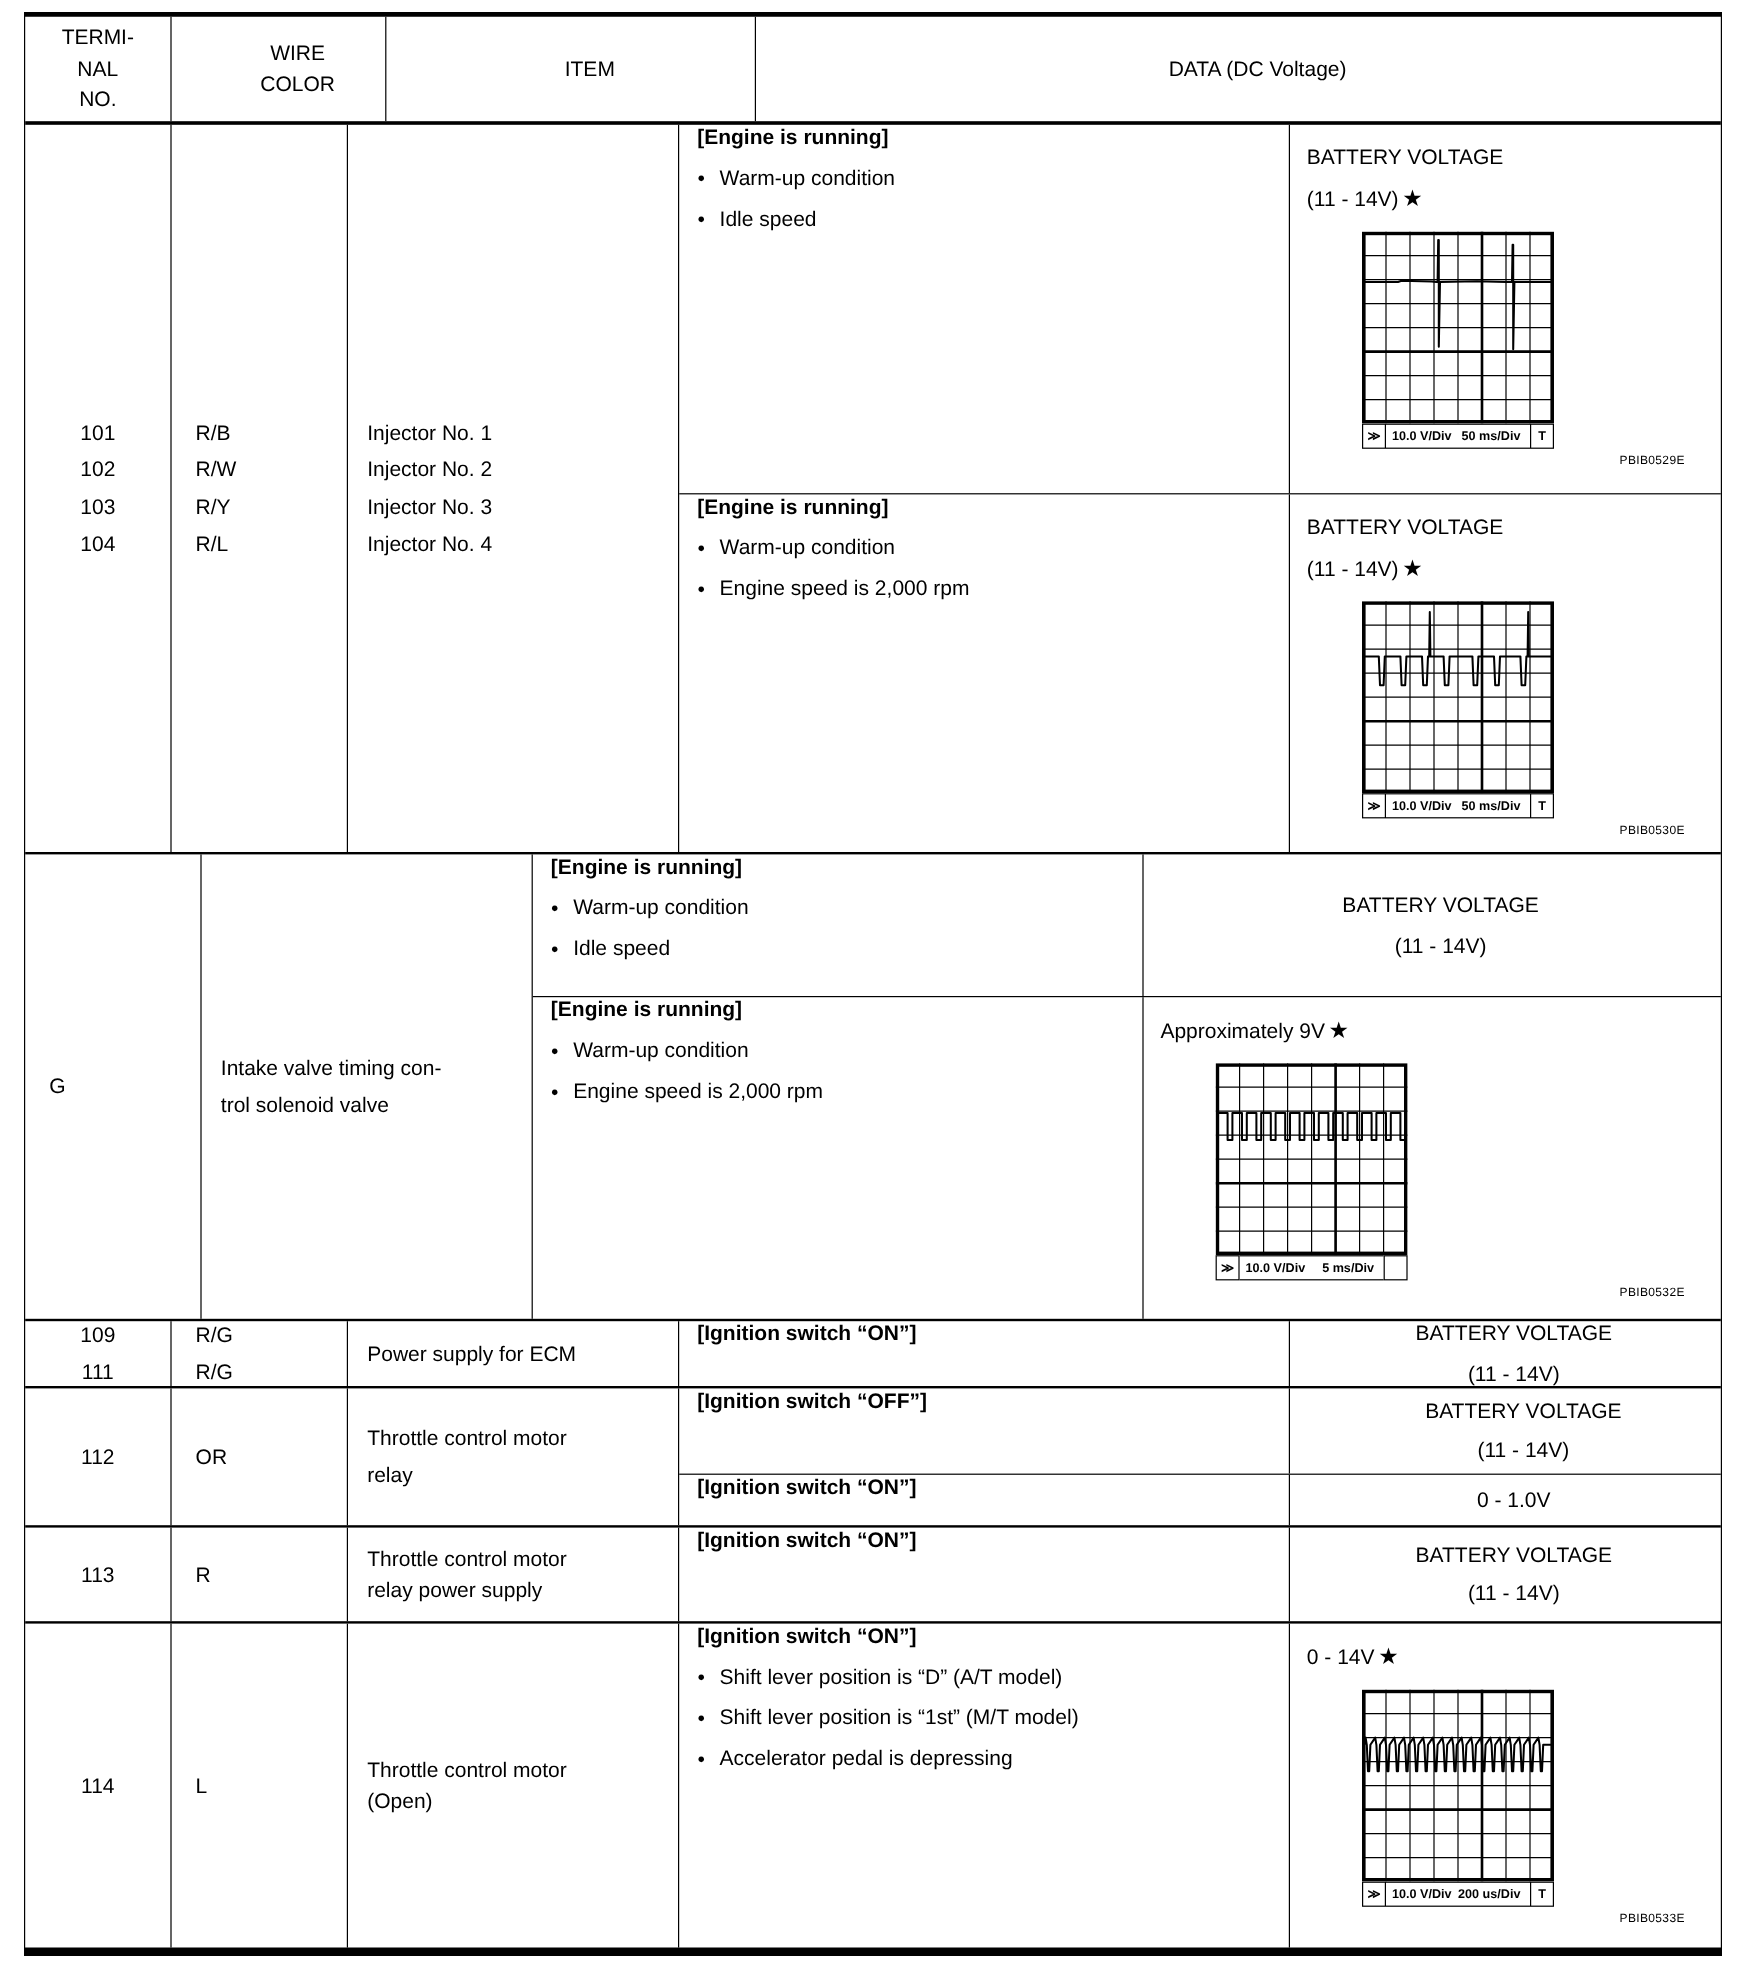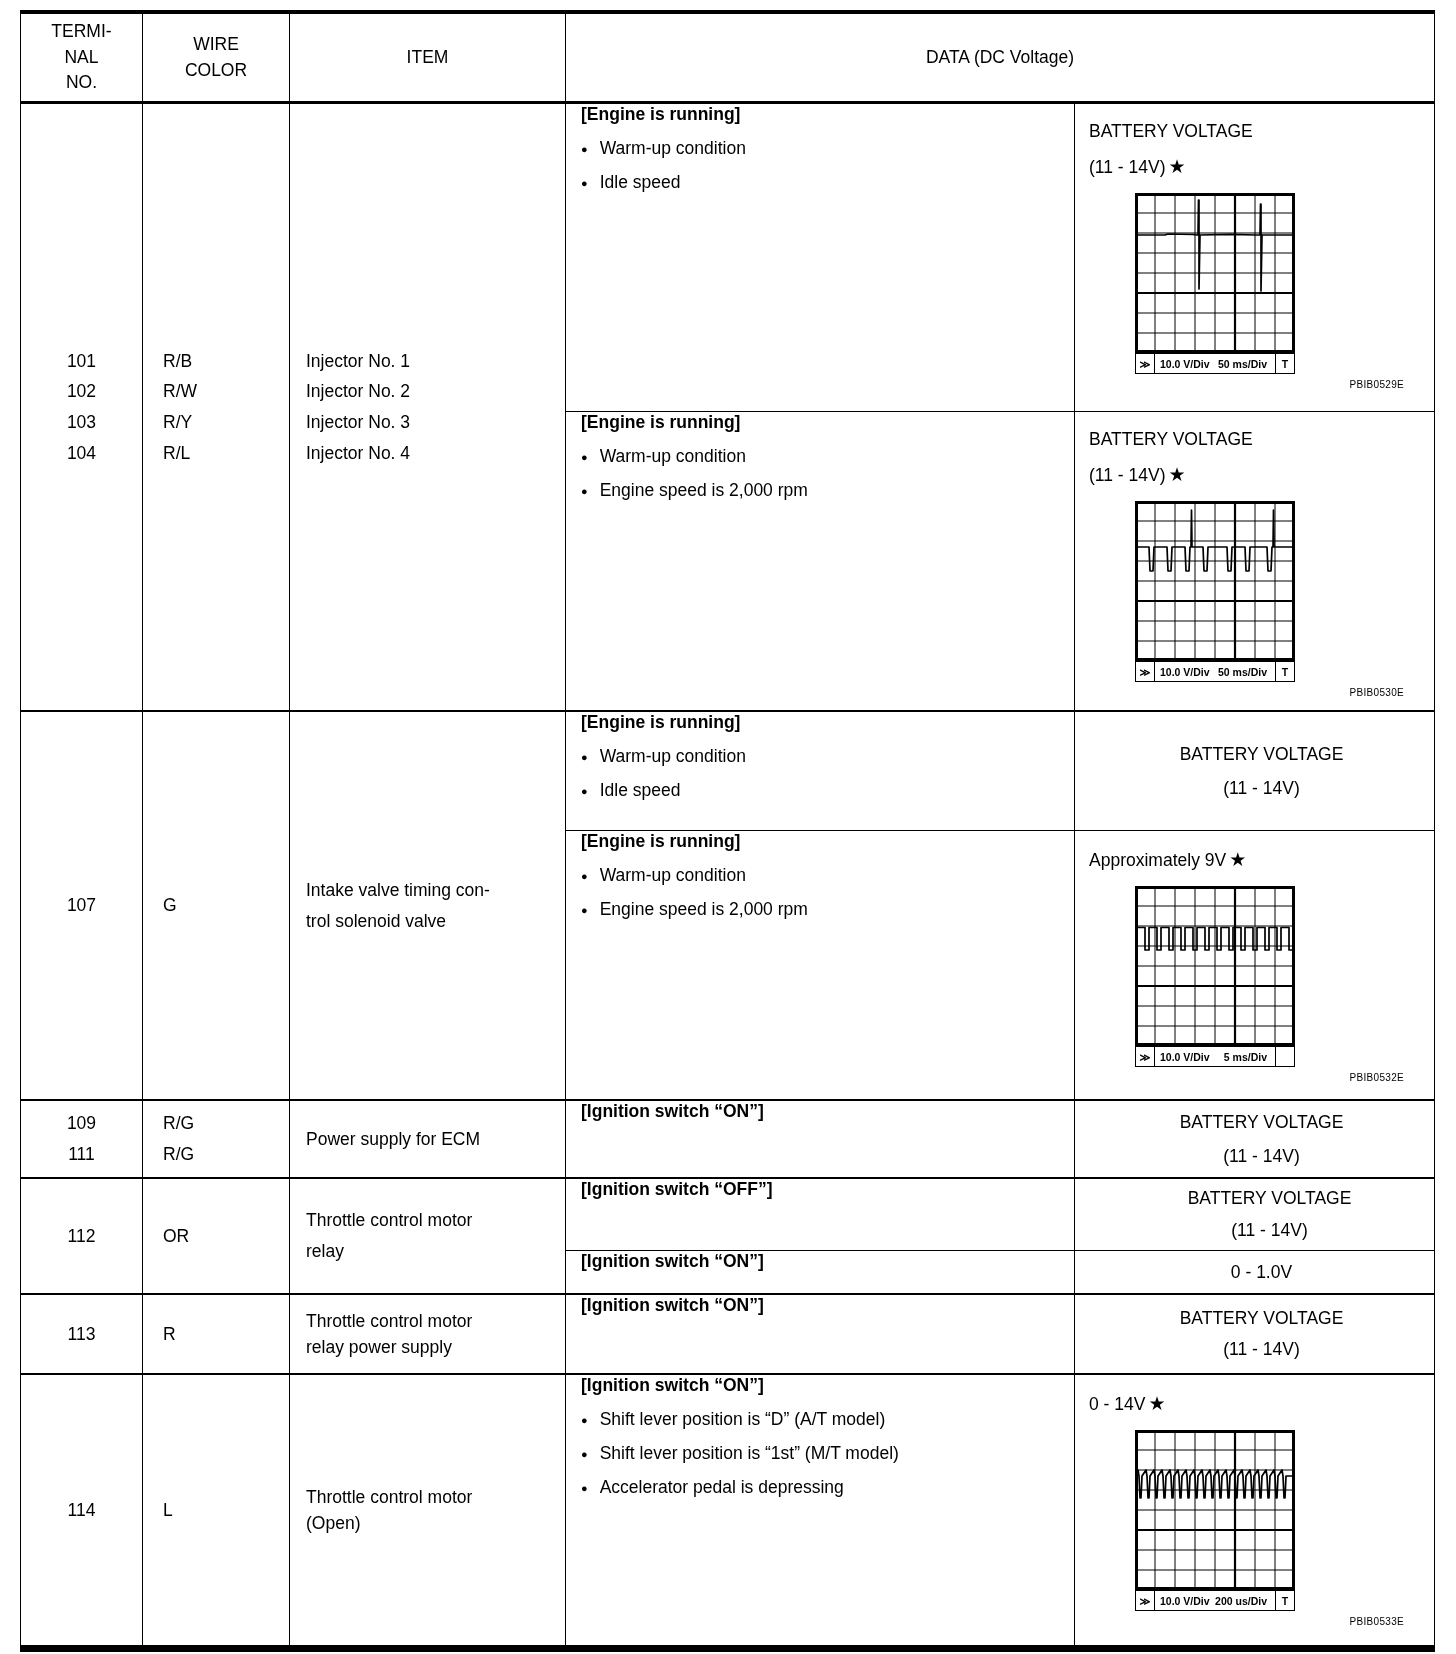--- a/index.html
+++ b/index.html
@@ -22,24 +22,24 @@
   .c4{flex:0 0 509px;border-right:1.5px solid #000;display:flex;flex-direction:column;justify-content:flex-start;padding-left:15px;}
   .c5{flex:1;display:flex;flex-direction:column;}
   .c5.vcenter{justify-content:center;padding-left:14px;}
   .c5.top{justify-content:flex-start;padding-top:10px;padding-left:14px;}
   .subcol{flex:1;display:flex;flex-direction:column;}
   .subrow{display:flex;box-sizing:border-box;}
   .subrow + .subrow{border-top:1.5px solid #000;}
   .subrow .c4{height:100%;}
   .grow{flex:1;}
   
-  .h-head{height:87px;}
+  .h-head{height:87px;gap:32px;}
   .h-inj{height:609px;}  .sh-inj1{height:307px;}
   .h-ivt{height:389px;}  .sh-ivt1{height:118px;}
-  .h-ecm{height:78px;}
+  .h-ecm{height:56px;}
   .h-rel{height:116px;}  .sh-rel1{height:71px;gap:16px;}
   .h-trp{height:80px;}
   .h-tm{height:272px;}
   .thead .cell{display:flex;align-items:center;justify-content:center;text-align:center;padding-left:0;}
   .pre{white-space:pre-line;line-height:1.75;}
   .hpre{white-space:pre-line;line-height:1.45;}
   .dtext{white-space:pre-line;line-height:1.95;text-align:center;}
   .cond-h{font-weight:bold;}
   .bl{display:flex;align-items:center;margin-top:13px;}
   .bl .bchar{font-size:11px;margin-right:12px;flex:0 0 auto;}
@@ -193,23 +193,20 @@
                 </div>
               </div>
             </div>
           <div class="code">PBIB0530E</div>
         </div>
       </div>
     </div>
   </div>
 
   <div class="row bt2 h-ivt">
-    <div class="cell c1">
-        <span class="pre">107</span>
-      </div>
     <div class="cell c2">
         <span class="pre">G</span>
       </div>
     <div class="cell c3">
         <span class="pre">Intake valve timing con-
 trol solenoid valve</span>
       </div>
     <div class="subcol">
       <div class="subrow sh-ivt1">
         <div class="cell c4">

